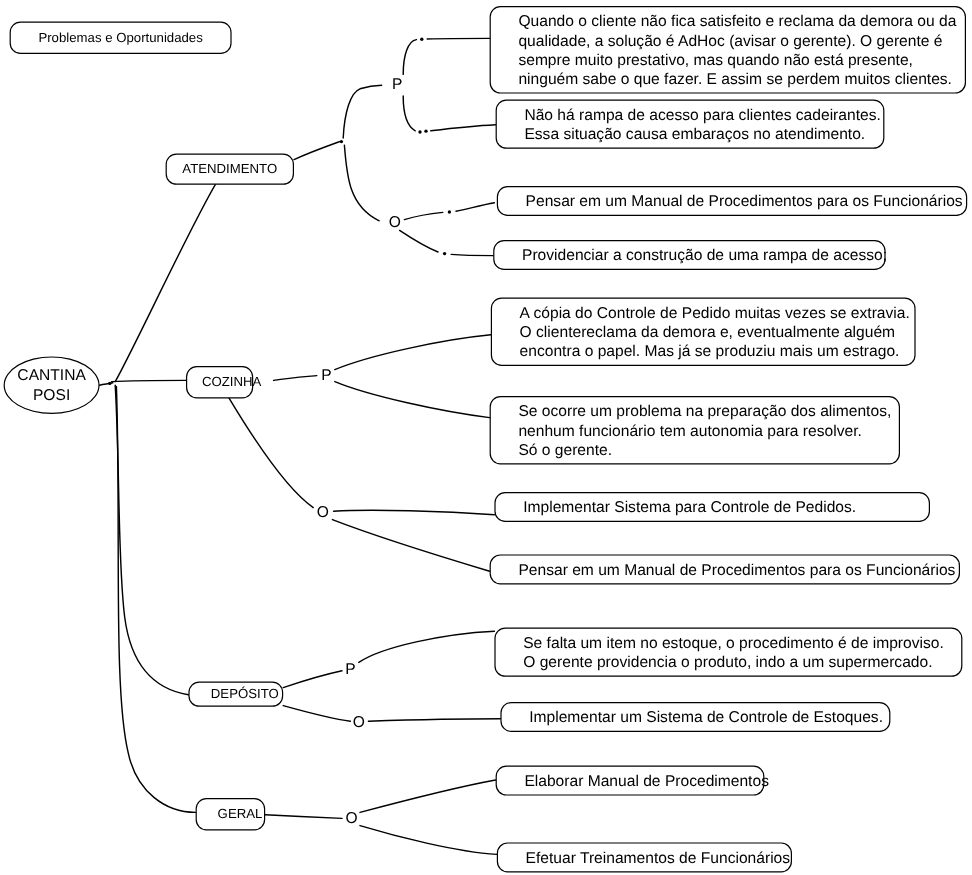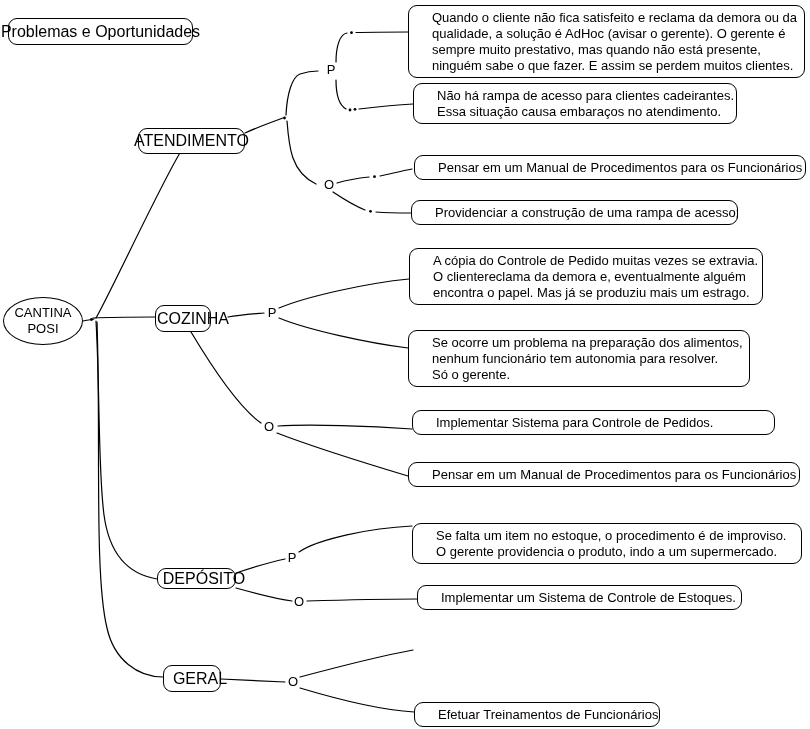--- a/index.html
+++ b/index.html
@@ -12,21 +12,21 @@
   #edges circle{fill:#000;stroke:none;}
   .leaf{
     position:absolute;box-sizing:border-box;background:#fff;
     border:1.5px solid #000;border-radius:9px;
     font-size:13px;line-height:16px;white-space:pre;
     padding:4px 9px 3px 23px;
   }
   .node{
     position:absolute;box-sizing:border-box;background:#fff;
     border:1.5px solid #000;border-radius:9px;
-    font-size:16px;display:flex;align-items:center;justify-content:center;
+    font-size:11px;display:flex;align-items:center;justify-content:center;
     white-space:pre;text-align:center;
   }
   .ellipse{
     position:absolute;box-sizing:border-box;background:#fff;
     border:1.5px solid #000;border-radius:50%;
     font-size:13px;line-height:16px;display:flex;align-items:center;justify-content:center;
     white-space:pre;text-align:center;
   }
   .po{
     position:absolute;width:12px;font-size:13px;line-height:16px;text-align:center;
@@ -134,15 +134,16 @@
 encontra o papel. Mas já se produziu mais um estrago.</div>
   <div id="b4" class="leaf">Providenciar a construção de uma rampa de acesso;</div>
   <div id="b6" class="leaf">Se ocorre um problema na preparação dos alimentos,
 nenhum funcionário tem autonomia para resolver.
 Só o gerente.</div>
   <div id="b7" class="leaf">Implementar Sistema para Controle de Pedidos.</div>
   <div id="b8" class="leaf">Pensar em um Manual de Procedimentos para os Funcionários</div>
   <div id="b9" class="leaf">Se falta um item no estoque, o procedimento é de improviso.
 O gerente providencia o produto, indo a um supermercado.</div>
   <div id="b10" class="leaf">Implementar um Sistema de Controle de Estoques.</div>
+  <div id="b11" class="leaf">Elaborar Manual de Procedimentos</div>
   <div id="b12" class="leaf">Efetuar Treinamentos de Funcionários</div>
 
 </div>
 
 </body></html>

